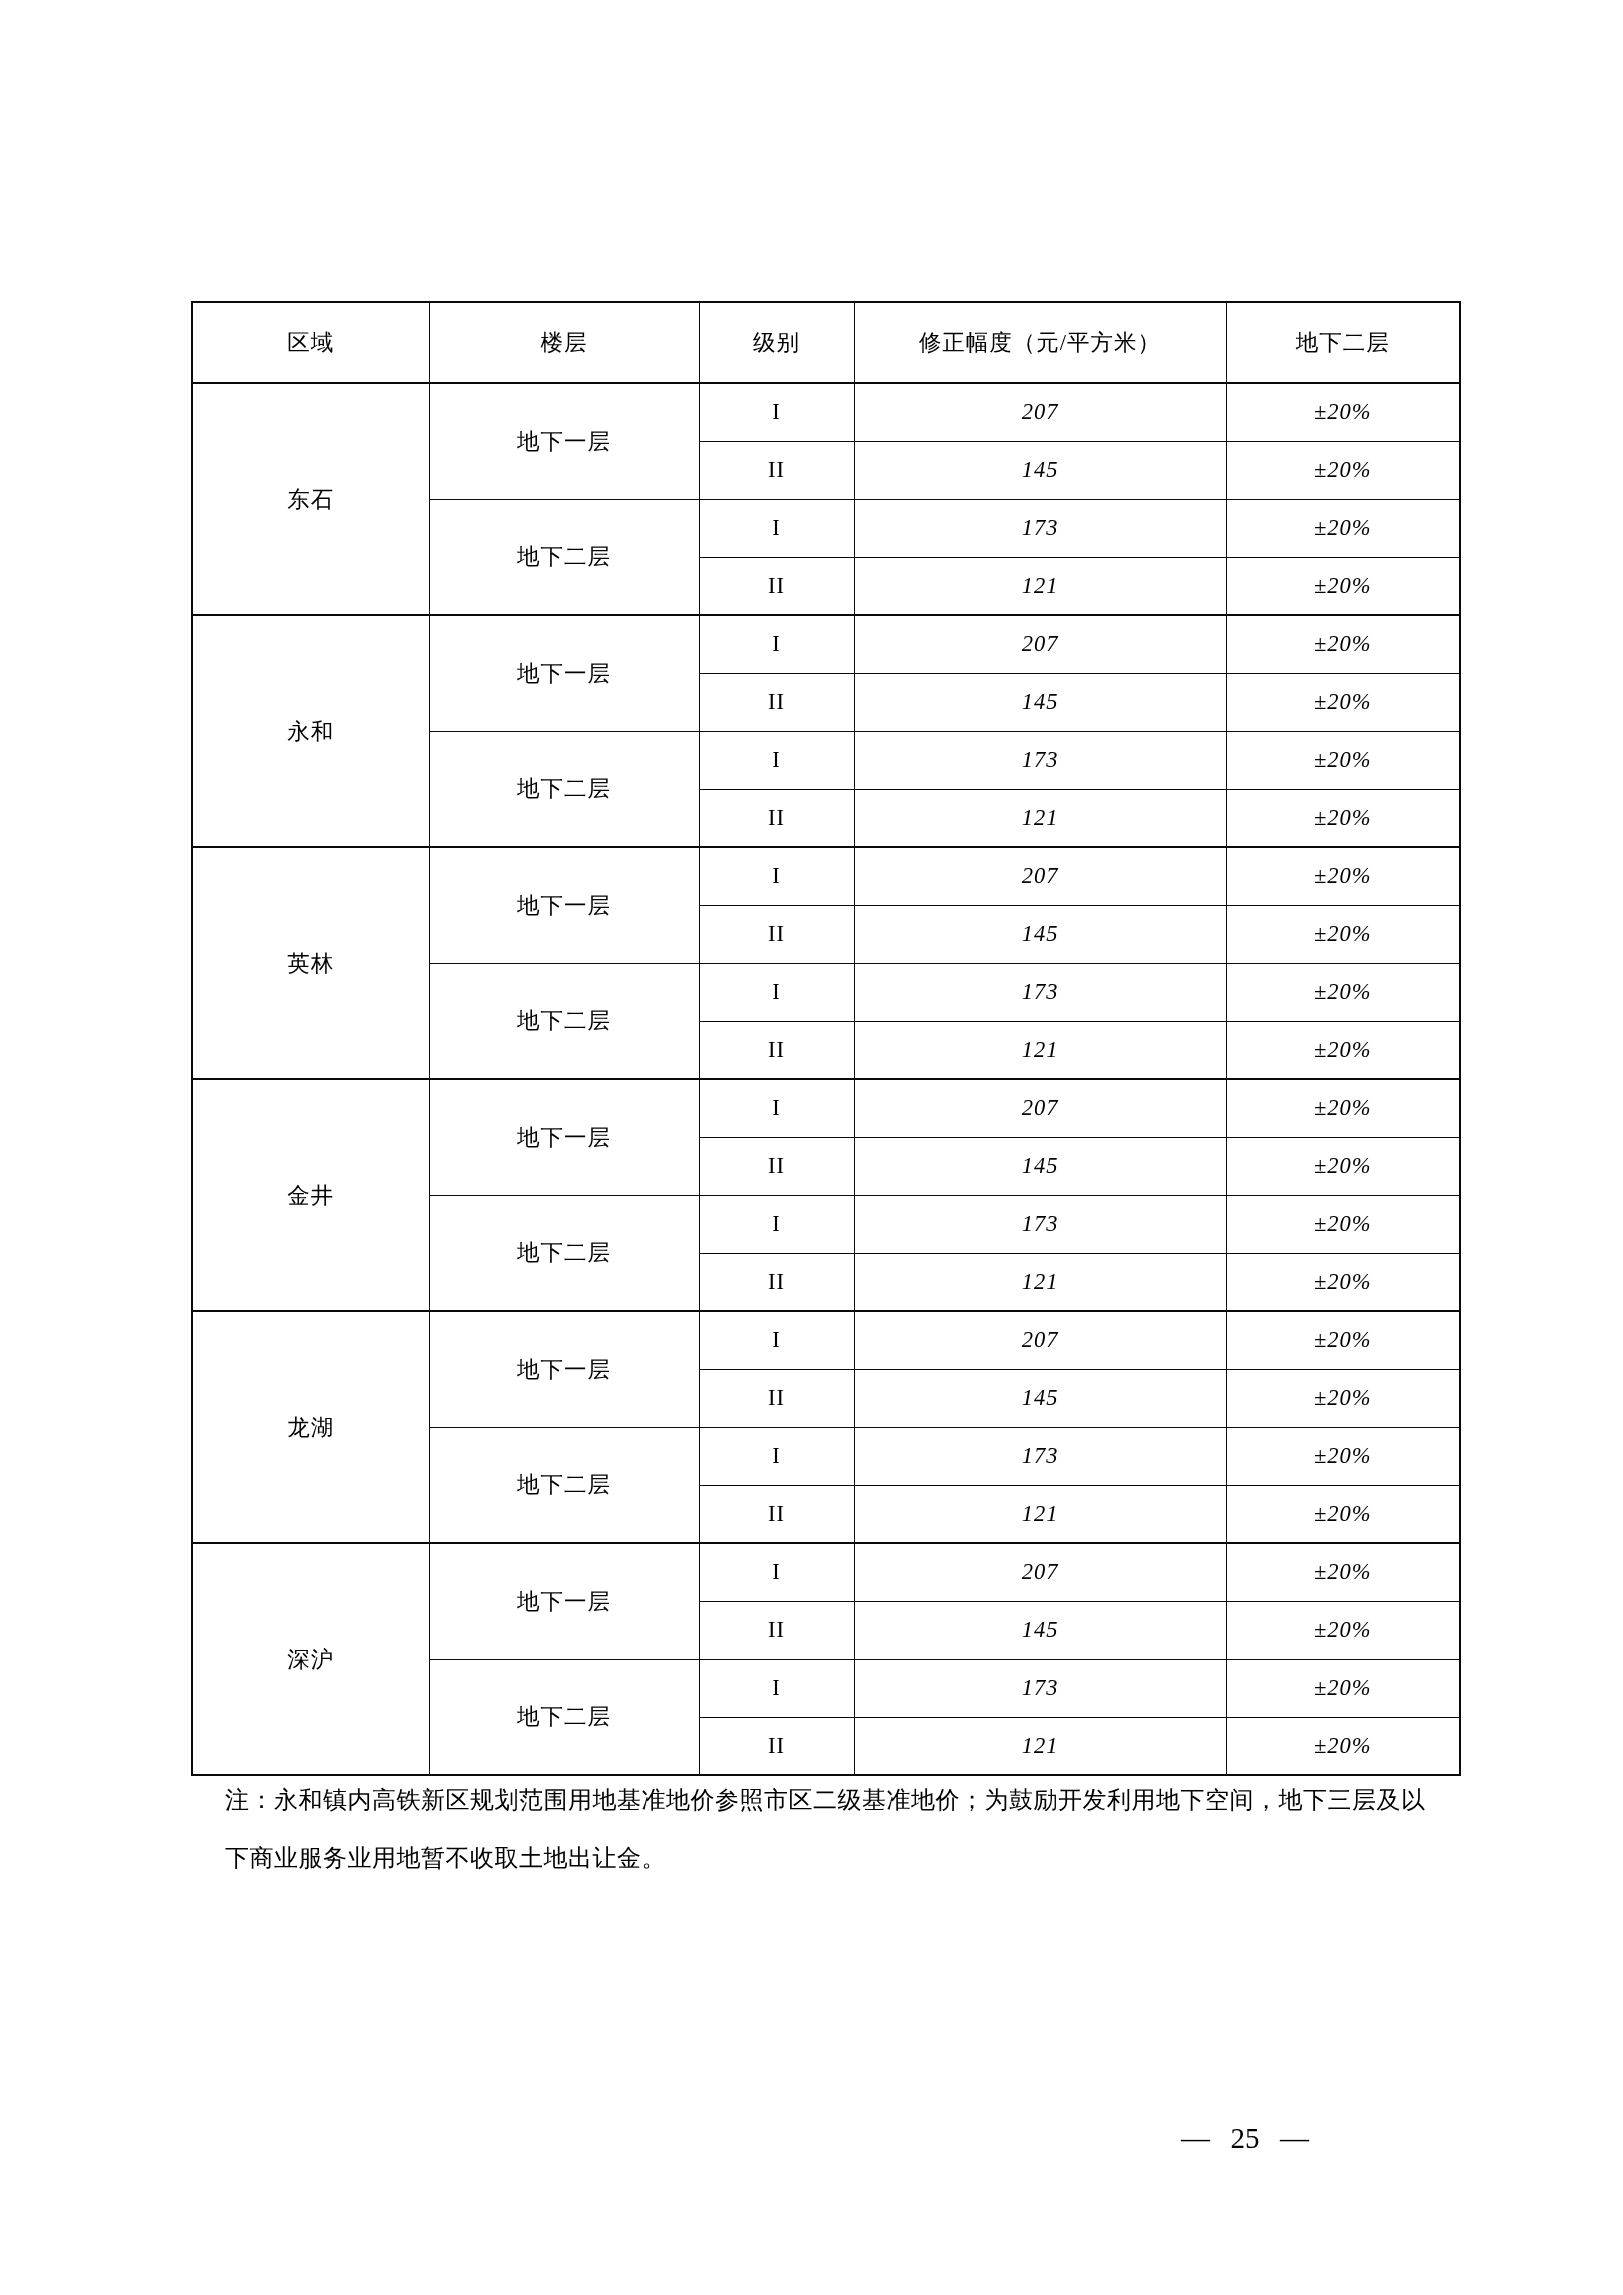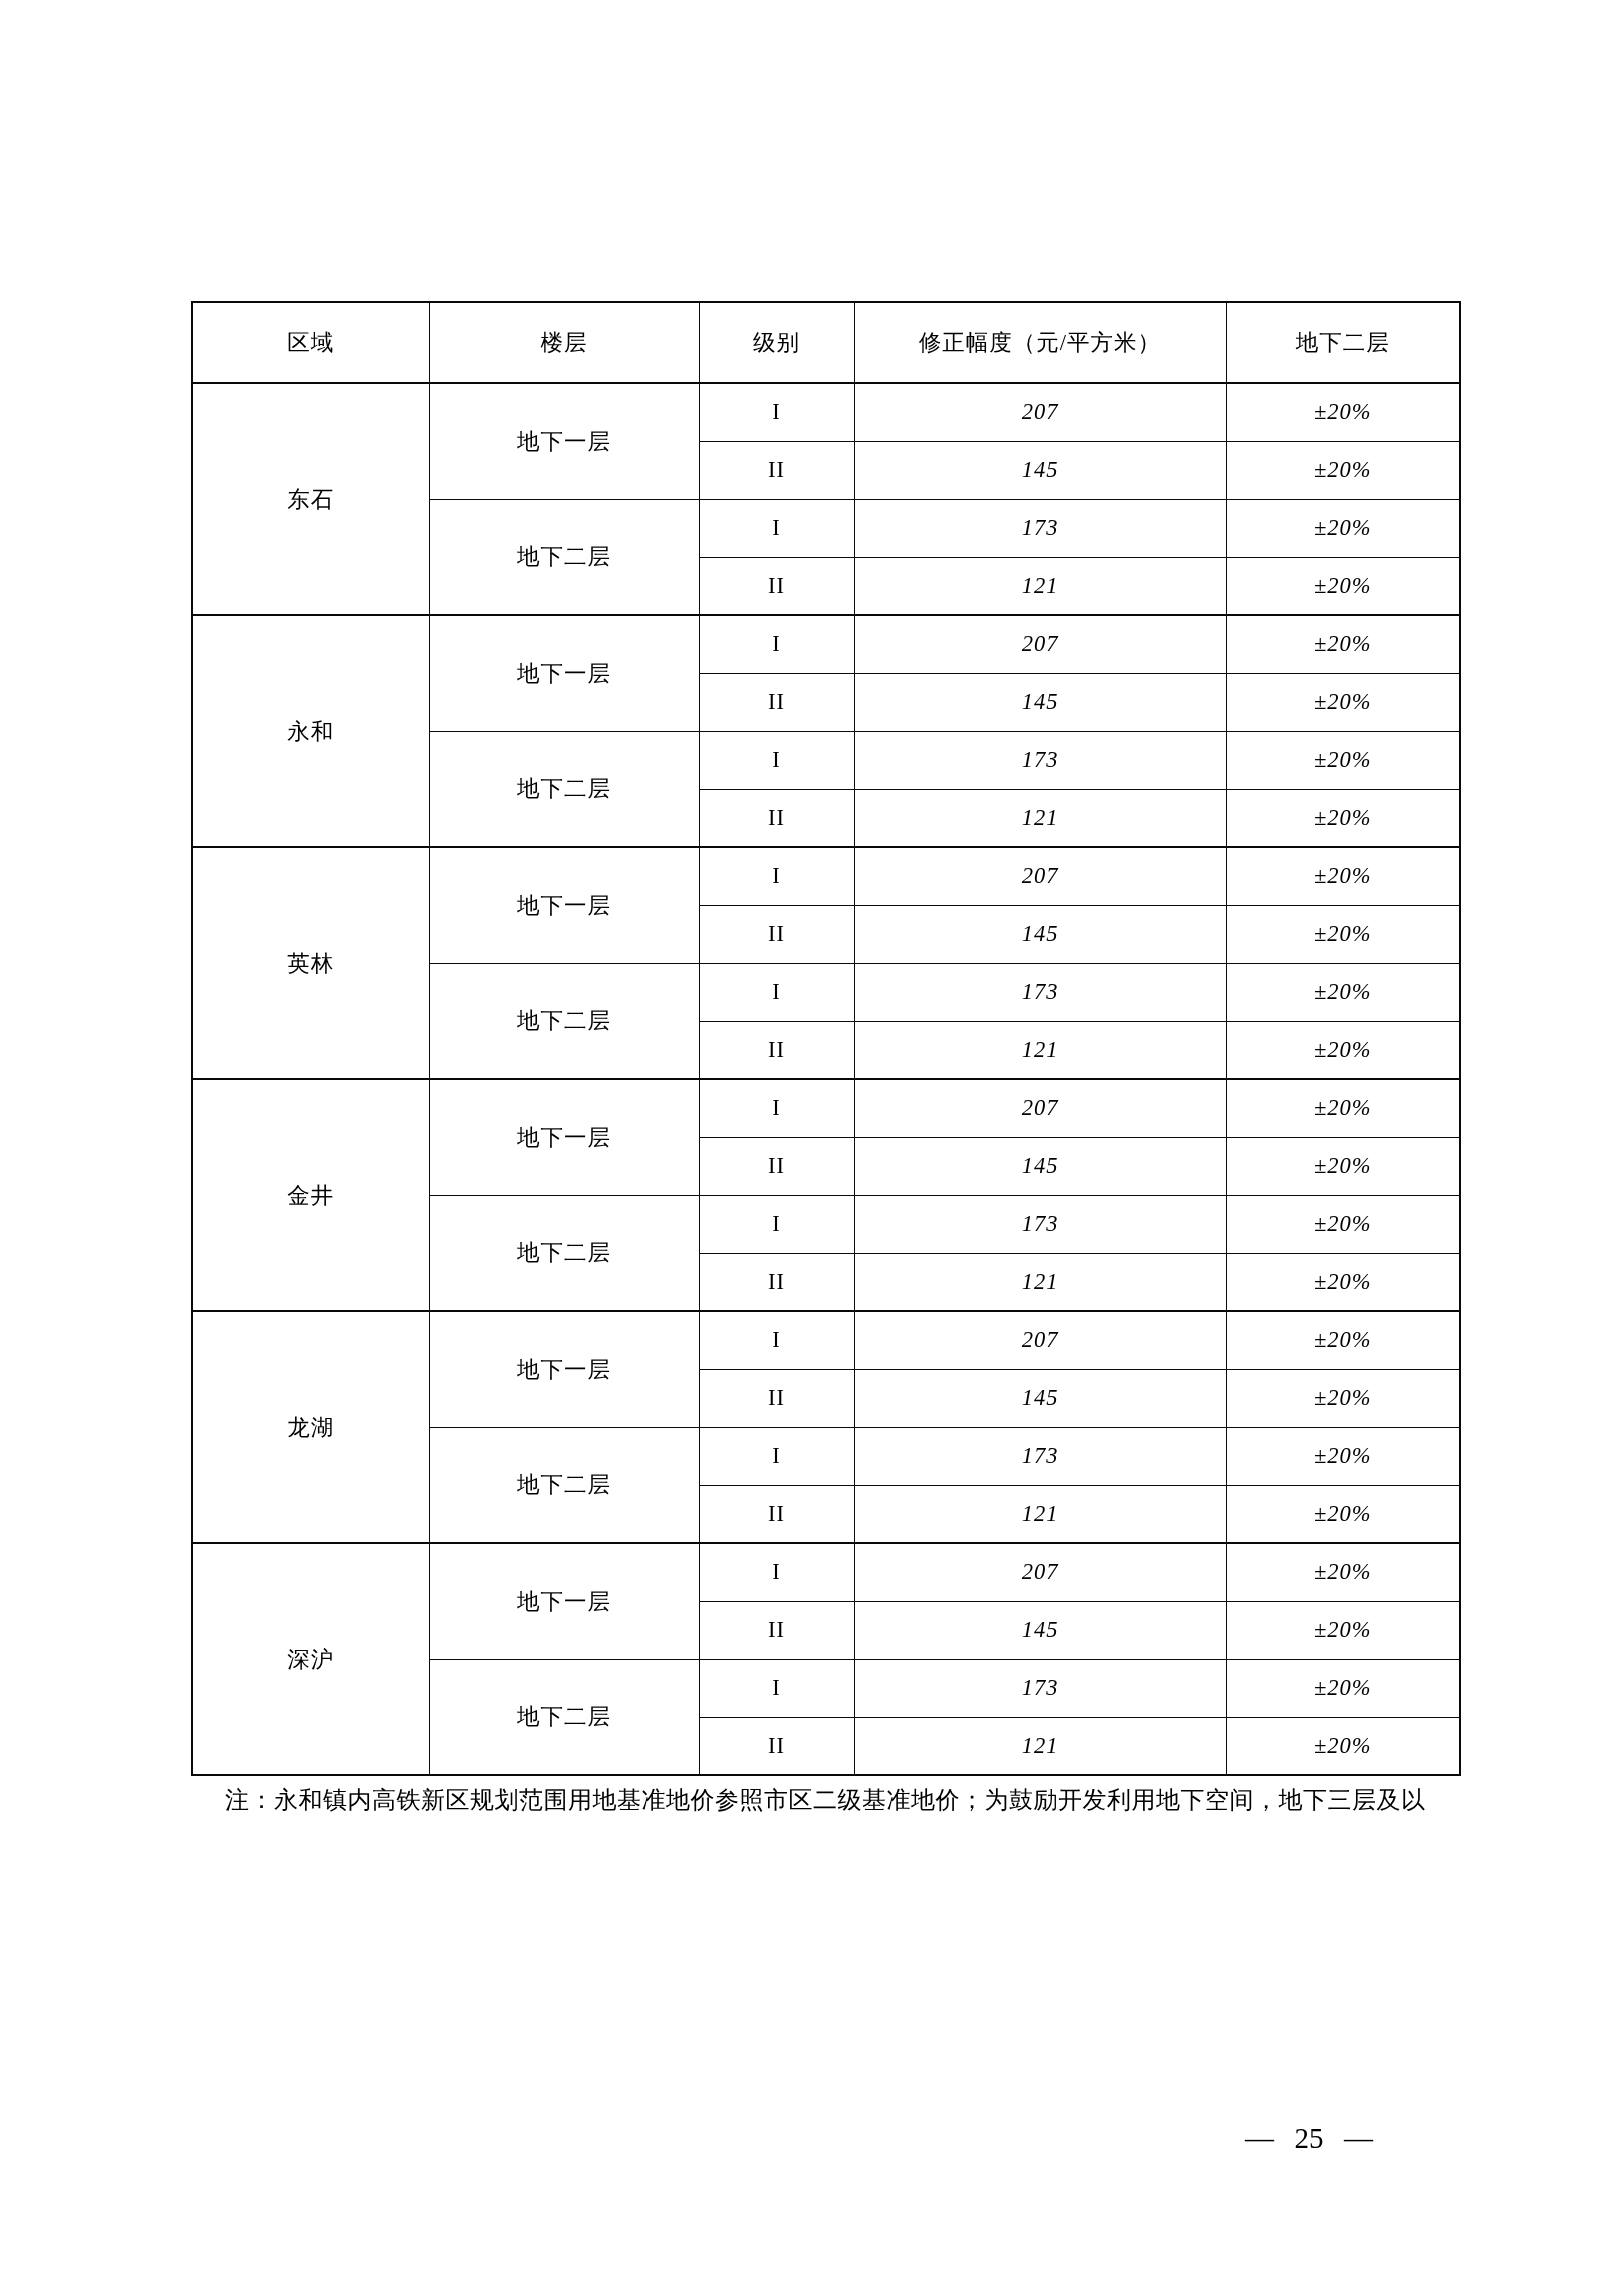--- a/index.html
+++ b/index.html
@@ -61,21 +61,21 @@
     letter-spacing: 0.5px;
   }
   .note-line + .note-line { margin-top: 31px; }
 
   
   .page-number {
     position: absolute;
     left: 1181px;
     top: 2122px;
     width: 256px;
-    text-align: center;
+    text-align: left;
     font-size: 29px;
     word-spacing: 13.3px;
     white-space: nowrap;
   }
 </style>
 </head>
 <body>
 
 <div class="page">
 
@@ -241,18 +241,19 @@
           <td class="level-cell">II</td>
           <td class="price-cell">121</td>
           <td class="adjustment-cell">±20%</td>
         </tr>
       </tbody>
     </table>
   </div>
 
   <div class="note">
     <div class="note-line">注：永和镇内高铁新区规划范围用地基准地价参照市区二级基准地价；为鼓励开发利用地下空间，地下三层及以</div>
+    <div class="note-line">下商业服务业用地暂不收取土地出让金。</div>
   </div>
 
   <div class="page-number">— 25 —</div>
 
 </div>
 
 
 </body></html>

